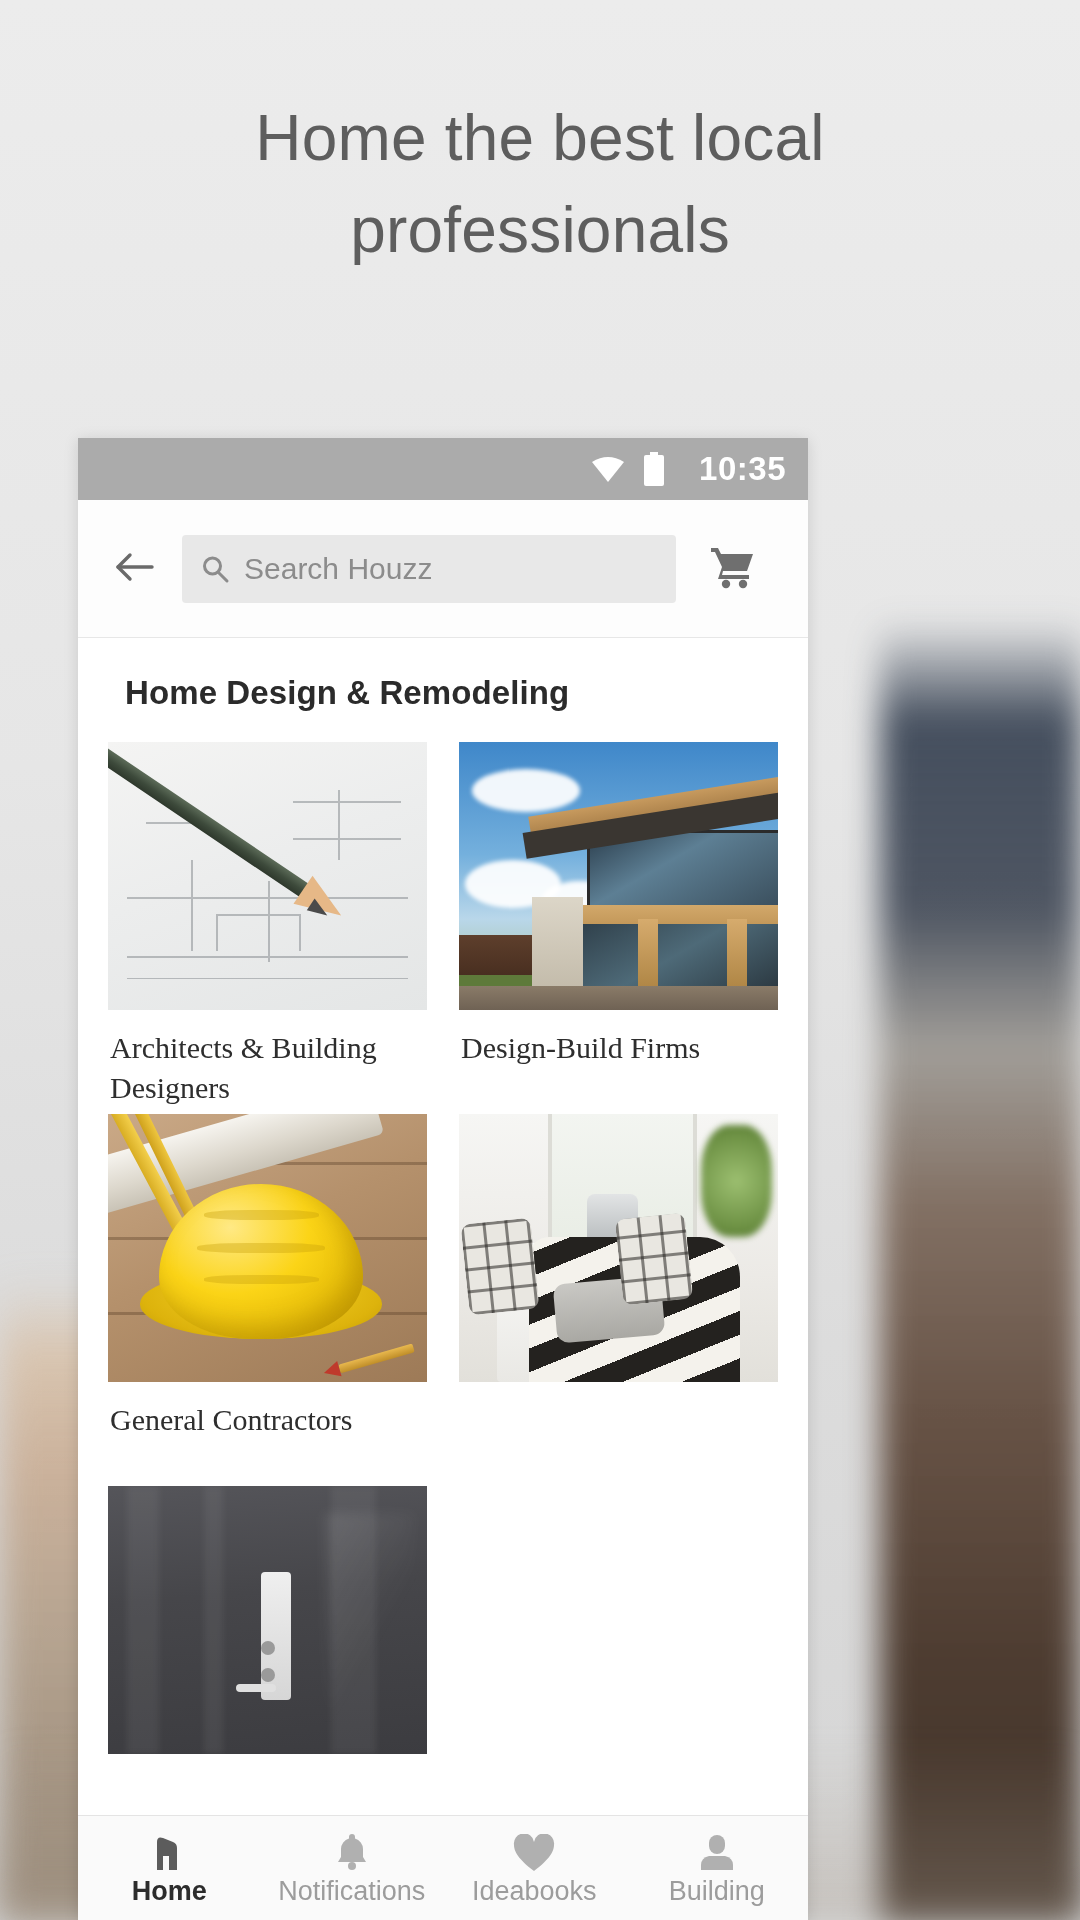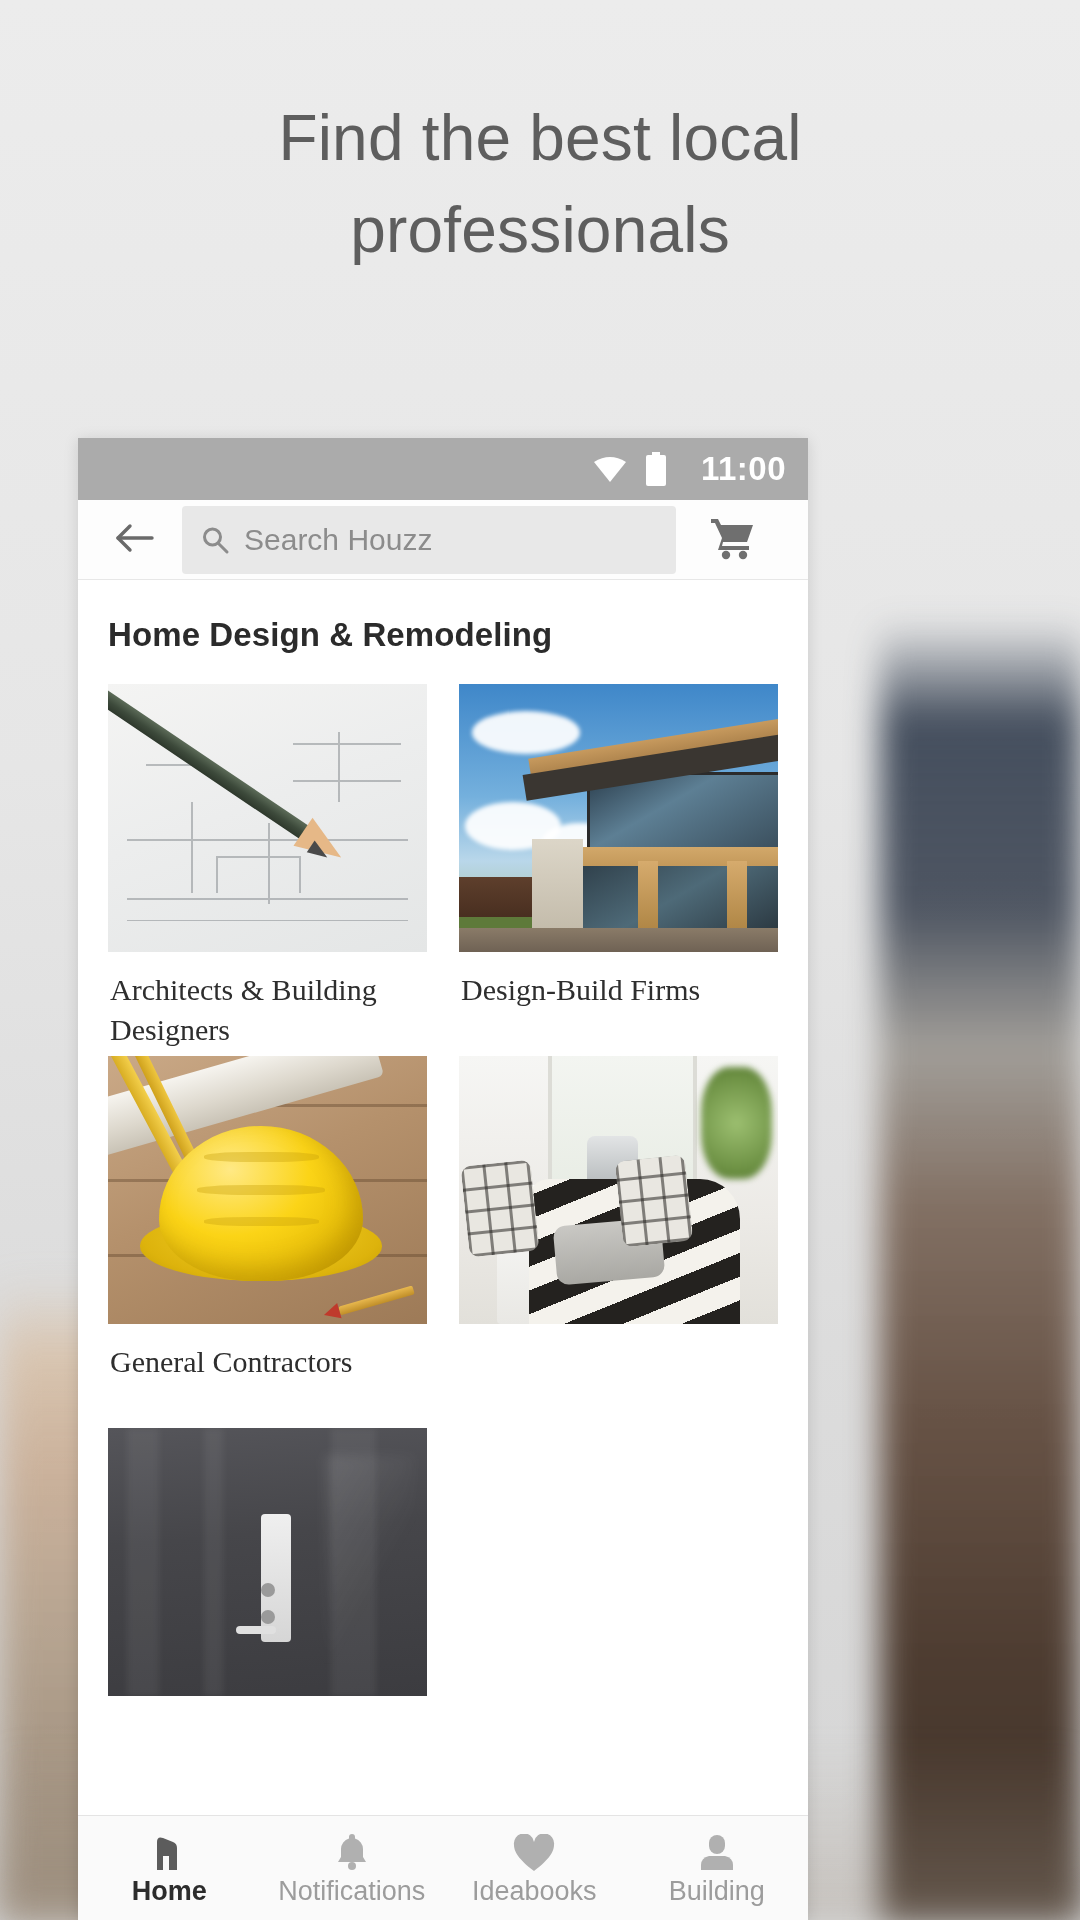--- a/index.html
+++ b/index.html
@@ -111,21 +111,21 @@
   .sb-time {
     color: #ffffff;
     font-size: 33px;
     font-weight: 700;
     letter-spacing: 0.5px;
     margin-left: 16px;
   }
 
   
   .appbar {
-    height: 80px;
+    height: 138px;
     background: #fdfdfd;
     display: flex;
     align-items: center;
     padding: 0 40px 0 18px;
     box-sizing: border-box;
     border-bottom: 1px solid #e7e7e7;
   }
   .back-btn {
     width: 76px;
     height: 76px;
@@ -173,21 +173,21 @@
   .content {
     position: relative;
     height: calc(1482px - 62px - 108px);
     overflow: hidden;
     background: #ffffff;
   }
   .section-title {
     font-size: 33px;
     font-weight: 700;
     color: #2b2b2b;
-    padding: 36px 0 0 30px;
+    padding: 36px 0 0 47px;
     letter-spacing: 0.1px;
   }
   .grid {
     display: grid;
     grid-template-columns: 1fr 1fr;
     column-gap: 32px;
     row-gap: 0;
     padding: 30px 30px 0 30px;
     box-sizing: border-box;
   }
@@ -576,38 +576,38 @@
 </style>
 </head>
 <body>
 
 <div class="bg-root">
   <div class="bg-blur-right"></div>
   <div class="bg-blur-left"></div>
   <div class="bg-blur-bottom"></div>
 </div>
 
-<div class="headline">Find the best local professionals</div>
+<div class="headline">Home the best local professionals</div>
 
 <div class="phone">
 
   <div class="statusbar">
     <div class="sb-icons">
       <span class="wifi-icon">
         <svg width="34" height="28" viewBox="0 0 34 28">
             <path d="M1 7 Q17 -3 33 7 L17 27 Z" fill="#ffffff"></path>
           </svg>
       </span>
       <span class="battery-icon">
         <svg width="22" height="34" viewBox="0 0 22 34">
           <rect x="7" y="0" width="8" height="4" fill="#ffffff"></rect>
           <rect x="1" y="3" width="20" height="31" rx="2" fill="#ffffff"></rect>
         </svg>
       </span>
-      <span class="sb-time">11:00</span>
+      <span class="sb-time">10:35</span>
     </div>
   </div>
 
   <div class="appbar">
     <div class="back-btn">
       <span>
         <svg width="42" height="36" viewBox="0 0 42 36" fill="none" stroke="#6a6a6a" stroke-width="3.4" stroke-linecap="round" stroke-linejoin="round">
           <path d="M39 18 H5"></path>
             <path d="M17 6 L5 18 L17 30"></path>
         </svg>

